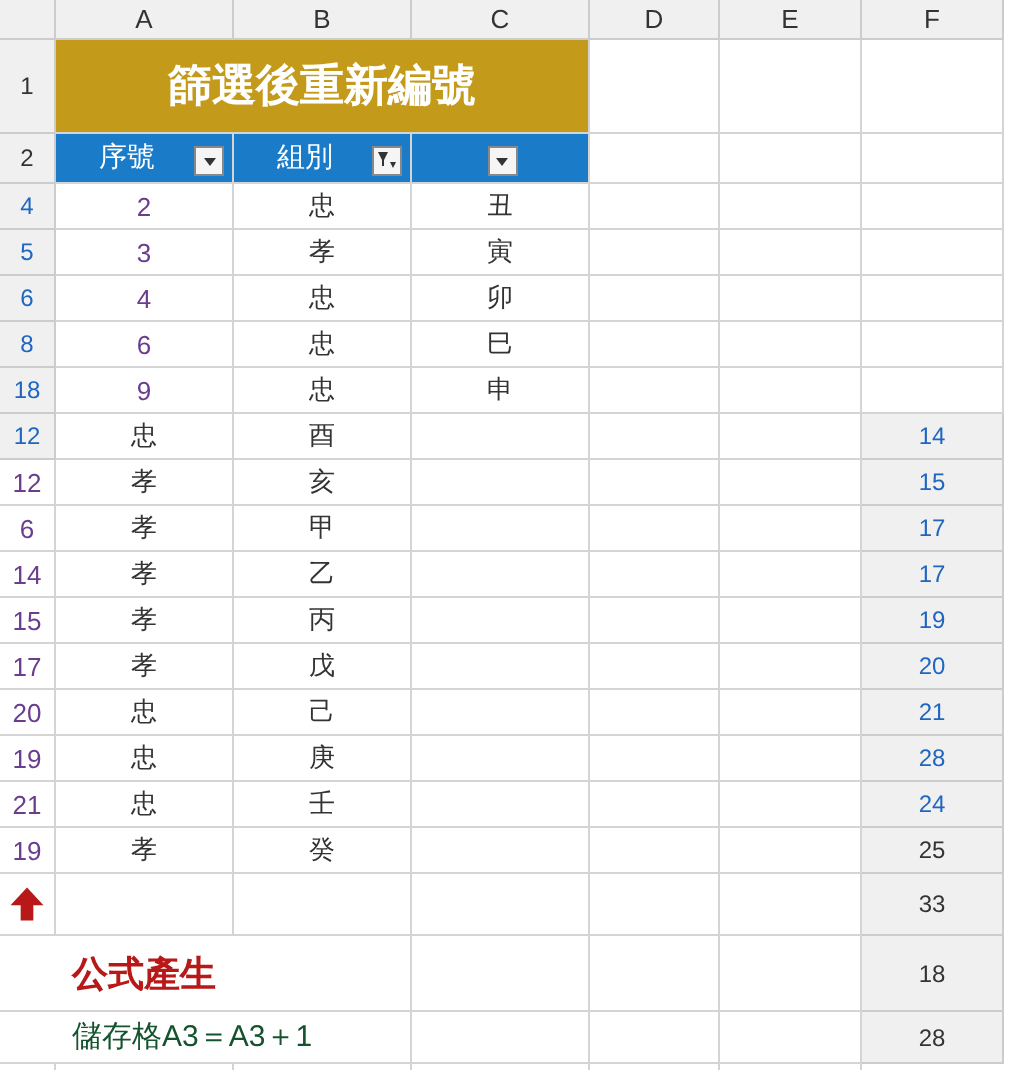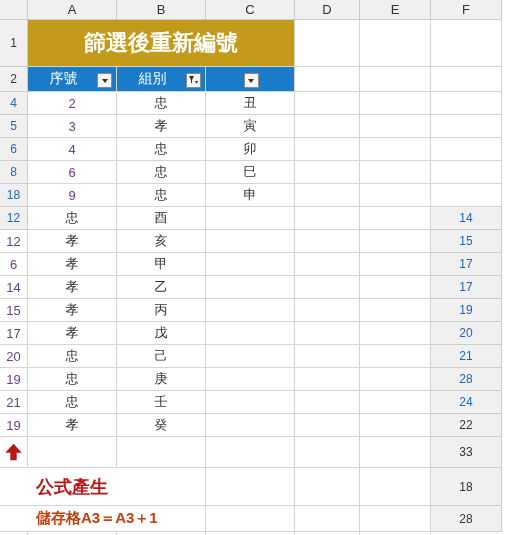--- a/index.html
+++ b/index.html
@@ -19,21 +19,21 @@
   
   .header-cell { background: #1a7bc9; color: #fff; font-size: 14px; padding: 3px 4px; border-right: 1px solid #d4d4d4; border-bottom: 1px solid #d4d4d4; display: flex; align-items: flex-end; justify-content: center; position: relative; }
   .header-label { flex: 1; text-align: center; }
   
   .filter-btn { width: 15px; height: 15px; background: #f5f5f5; border: 1px solid #888; display: flex; align-items: center; justify-content: center; margin-left: 2px; cursor: pointer; }
   .filter-arrow { width: 0; height: 0; border-left: 3px solid transparent; border-right: 3px solid transparent; border-top: 4px solid #333; }
   
   .data-val { color: #6b3d8f; }
   .data-txt { color: #333; }
   .formula-label { color: #b81818; font-size: 18px; font-weight: bold; }
-  .formula-text { color: #c2410c; font-size: 15px; font-weight: bold; }
+  .formula-text { color: #14532d; font-size: 15px; font-weight: normal; }
   
   .tall { min-height: 38px; }
 </style>
 </head>
 <body>
 
 <div class="grid" id="grid">
     <div class="corner"></div>
     <div class="col-header">A</div>
     <div class="col-header">B</div>
@@ -255,21 +255,21 @@
     </div>
     <div class="cell">
       <span class="data-txt">孝</span>
     </div>
     <div class="cell">
       <span class="data-txt">癸</span>
     </div>
     <div class="cell"></div>
     <div class="cell"></div>
     <div class="cell"></div>
-    <div class="row-header black">22</div>
+    <div class="row-header black">25</div>
     <div class="cell" style="min-height: 28px;">
       <svg width="30" height="26" viewBox="0 0 30 26">
         <path d="M15 0 L28 14 L20 14 L20 26 L10 26 L10 14 L2 14 Z" fill="#b81818"></path>
       </svg>
     </div>
     <div class="cell" style="min-height: 28px;"></div>
     <div class="cell" style="min-height: 28px;"></div>
     <div class="cell" style="min-height: 28px;"></div>
     <div class="cell" style="min-height: 28px;"></div>
     <div class="cell" style="min-height: 28px;"></div>

